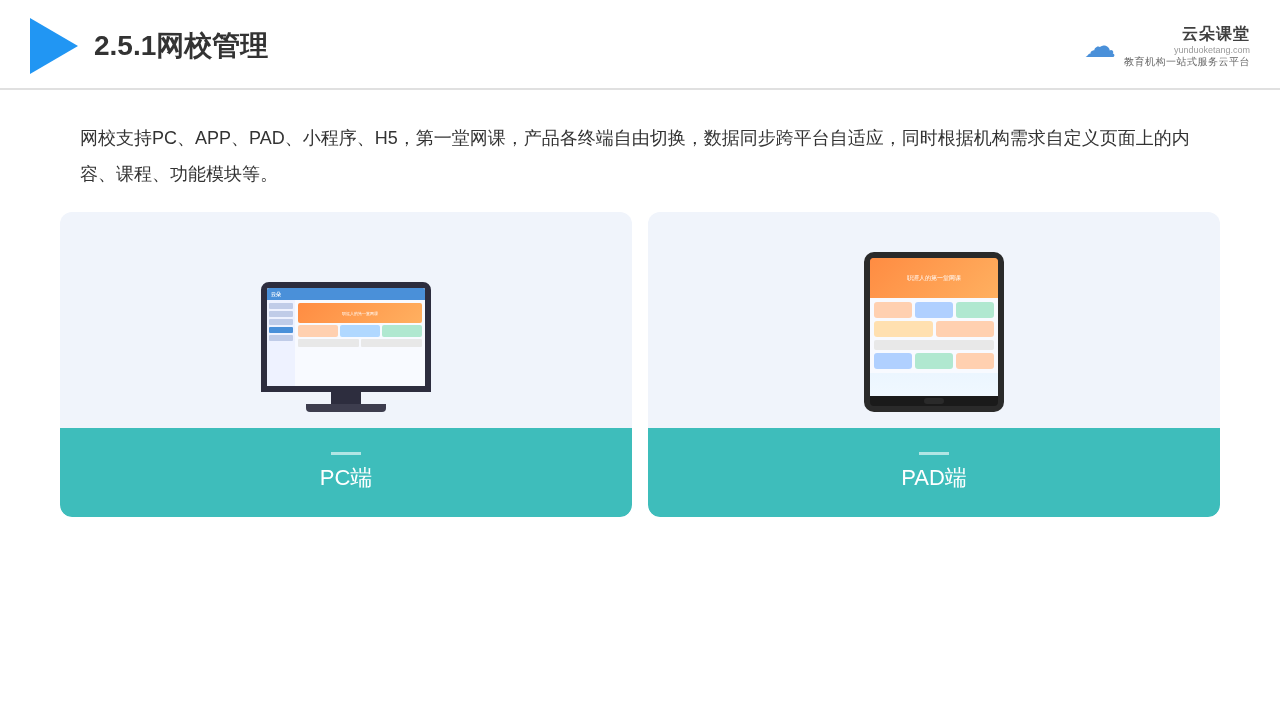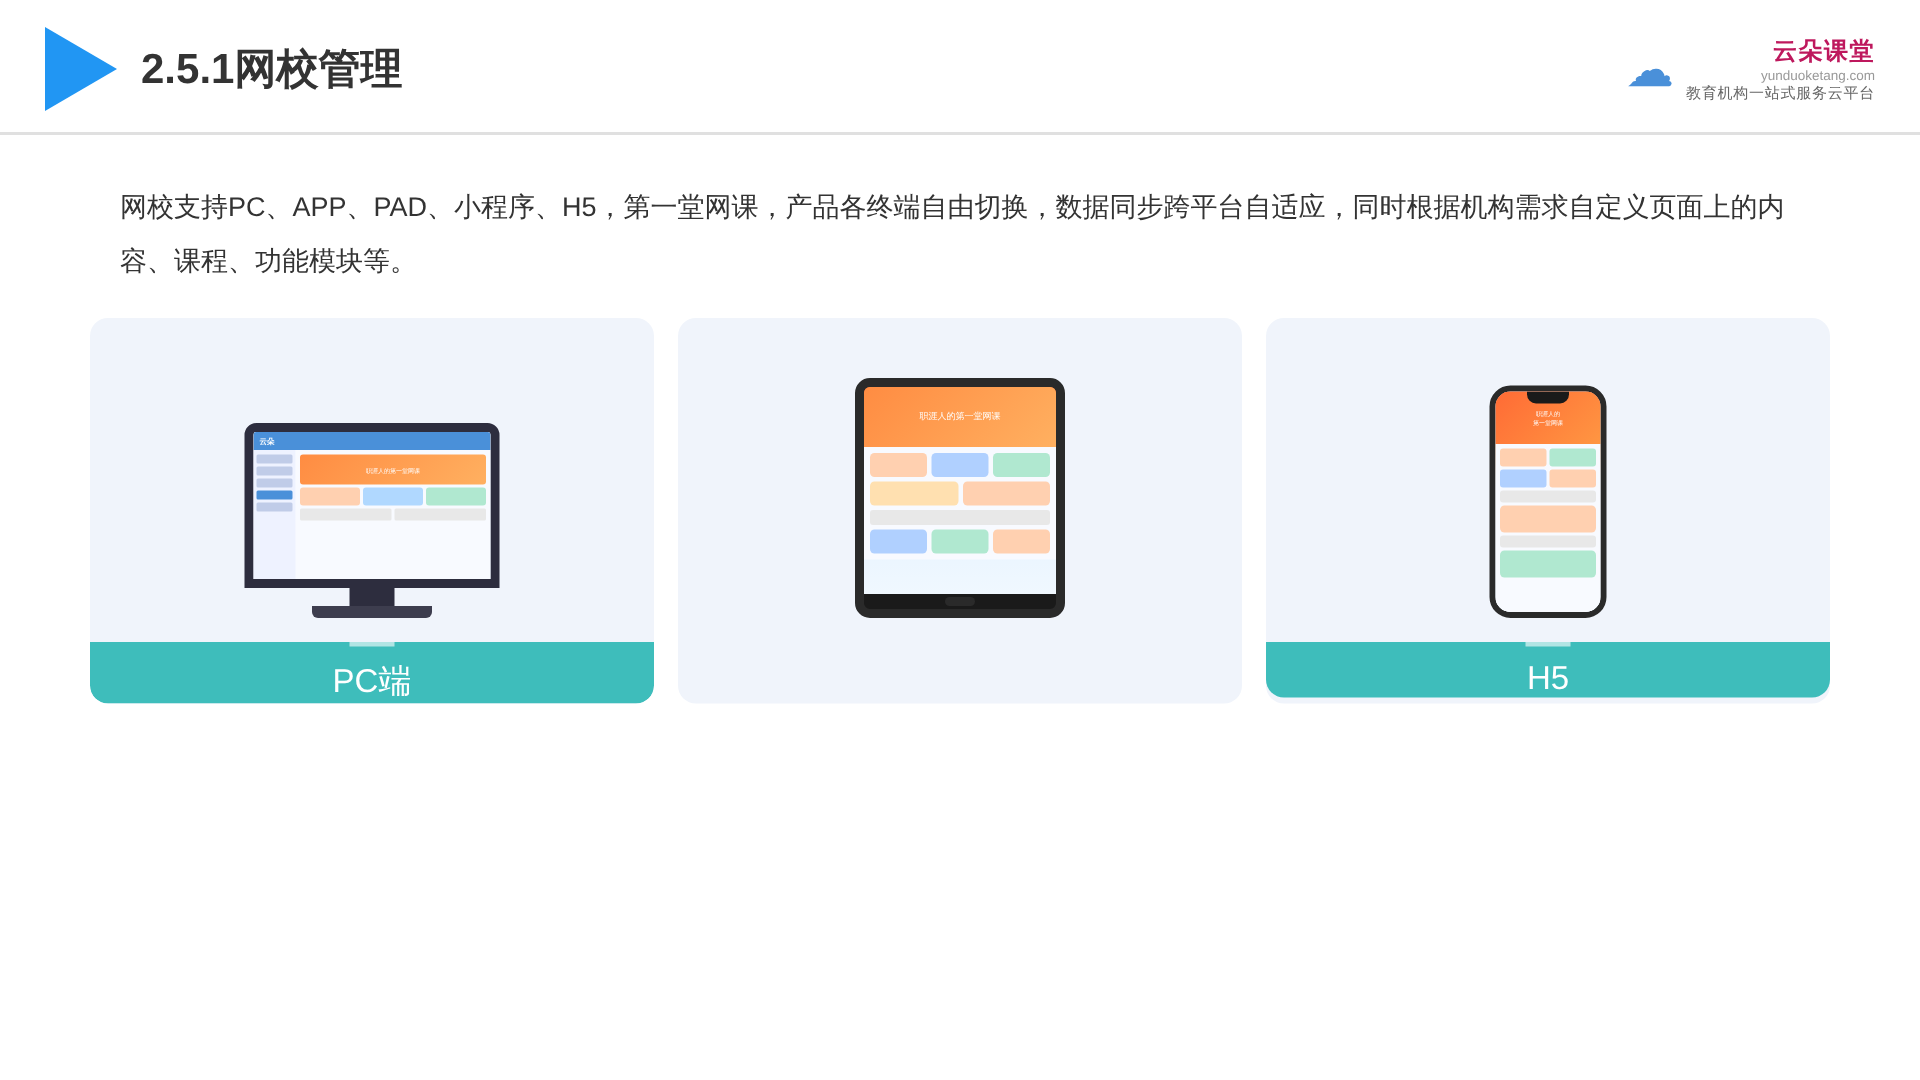--- a/index.html
+++ b/index.html
@@ -49,21 +49,21 @@
     }
 
     .brand-logo {
       display: flex;
       flex-direction: column;
       align-items: flex-end;
     }
 
     .brand-name {
       font-size: 16px;
-      color: #be185d;
+      color: #404040;
       font-weight: bold;
       letter-spacing: 1px;
     }
 
     .brand-sub {
       font-size: 10px;
       color: #666;
       letter-spacing: 0.5px;
     }
 
@@ -291,21 +291,21 @@
       background: #2a2a2a;
       margin: 2px auto;
       border-radius: 3px;
     }
 
     
     .device-label {
       width: calc(100% + 32px);
       margin-left: -16px;
       margin-right: -16px;
-      padding: 0 0;
+      padding: 24px 0;
       background: #3ebdbb;
       text-align: center;
       color: white;
       font-size: 22px;
       font-weight: 500;
       border-radius: 0 0 12px 12px;
     }
 
     
     .device-label::before {
@@ -415,44 +415,18 @@
             <div class="tablet-row">
               <div class="tablet-block blue"></div>
               <div class="tablet-block green"></div>
               <div class="tablet-block orange"></div>
             </div>
           </div>
         </div>
         <div class="tablet-home"></div>
       </div>
     </div>
+    <div class="device-label">PAD端</div>
   </div>
 
 
-  <div class="device-card">
-    <div class="device-mockup">
-      <div class="phone-mockup h5-phone" style="height:155px;width:78px;margin-top:10px;">
-        <div class="phone-notch"></div>
-        <div class="phone-screen">
-          <div class="phone-header-img">
-            <div class="phone-header-text">职涯人的<br>第一堂网课</div>
-          </div>
-          <div class="phone-body-content">
-            <div class="phone-row">
-              <div class="phone-block orange"></div>
-              <div class="phone-block green"></div>
-            </div>
-            <div class="phone-row">
-              <div class="phone-block blue"></div>
-              <div class="phone-block orange"></div>
-            </div>
-            <div style="height:8px;background:#e8e8e8;border-radius:2px;margin-bottom:2px;"></div>
-            <div style="height:18px;background:#ffd0b0;border-radius:3px;margin-bottom:2px;"></div>
-            <div style="height:8px;background:#e8e8e8;border-radius:2px;"></div>
-            <div style="height:18px;background:#b0e8d0;border-radius:3px;margin-top:2px;"></div>
-          </div>
-        </div>
-      </div>
-    </div>
-    <div class="device-label">H5</div>
-  </div>
 
 </div>
 
 </body></html>

